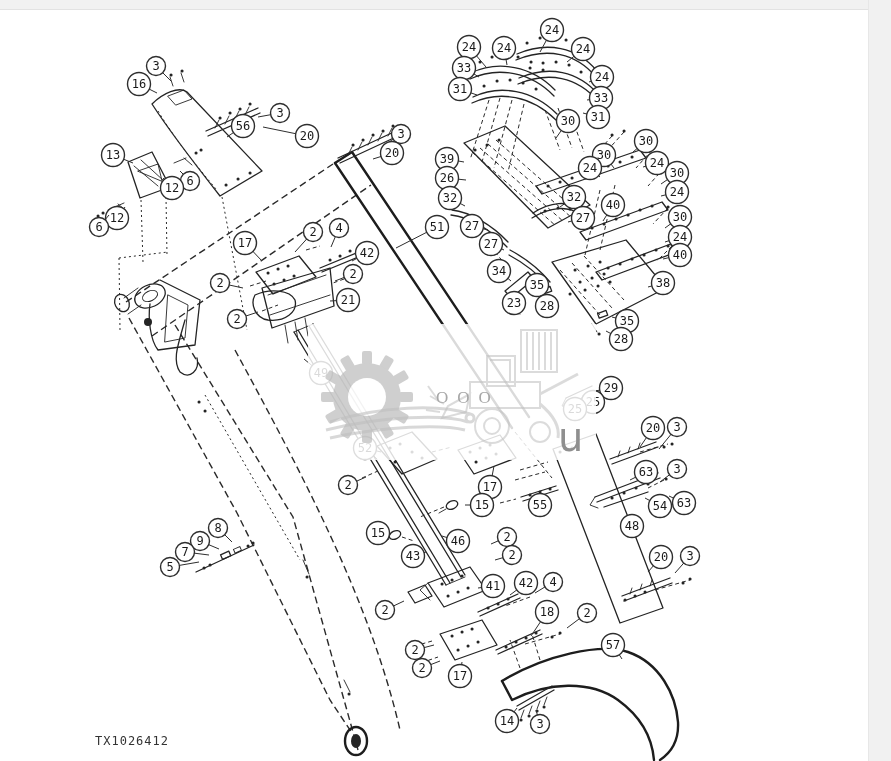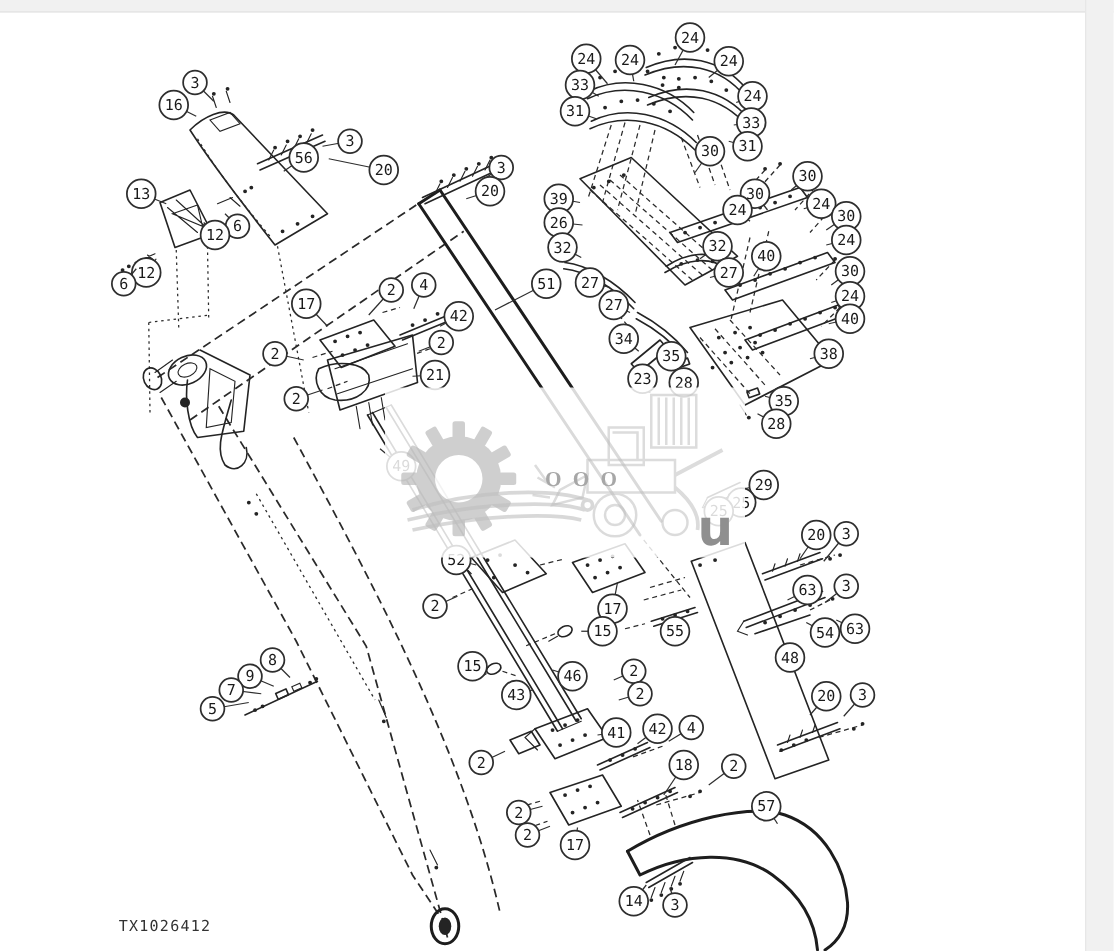--- a/index.html
+++ b/index.html
@@ -17,22 +17,22 @@
   .dsh{fill:none;stroke:#2a2a2a;stroke-width:1.4;stroke-dasharray:7 4;stroke-linecap:butt;}
   .dt{fill:none;stroke:#2a2a2a;stroke-width:1;stroke-dasharray:2 3;}
   .da{fill:none;stroke:#2a2a2a;stroke-width:1;stroke-dasharray:4 3;}
   .dots{fill:none;stroke:#242424;stroke-width:3;stroke-linecap:round;}
   .fill{fill:#242424;stroke:none;}
   
   .leader{stroke:#2e2e2e;stroke-width:1;}
   .co{fill:#ffffff;stroke:#2e2e2e;stroke-width:1.4;}
   .cot{font:12px "DejaVu Sans Mono",monospace;fill:#1a1a1a;text-anchor:middle;}
   
-  .watermark{position:absolute;left:308px;top:310px;width:288px;height:136px;
-             background:rgba(255,255,255,.84);font-weight:bold;}
+  .watermark{position:absolute;left:308px;top:324px;width:288px;height:136px;
+             background:rgba(255,255,255,.84);}
   .wm-ooo{position:absolute;left:128px;top:64px;font-family:"Liberation Serif",serif;
           font-size:17px;letter-spacing:9px;color:#a7a7a7;}
   .wm-name{position:absolute;left:58px;top:82px;font-family:"Liberation Serif",serif;
            font-size:33px;letter-spacing:3px;color:#a2a2a2;}
   .wm-u{position:absolute;left:250px;top:90px;font-family:"DejaVu Sans",sans-serif;
         font-size:40px;color:#8f8f8f;}
   .wm-art{position:absolute;left:0;top:0;}
   .drawing-number{position:absolute;left:95px;top:734px;font-family:"DejaVu Sans Mono",monospace;
                   font-size:12px;letter-spacing:1px;color:#333333;}
 </style>

